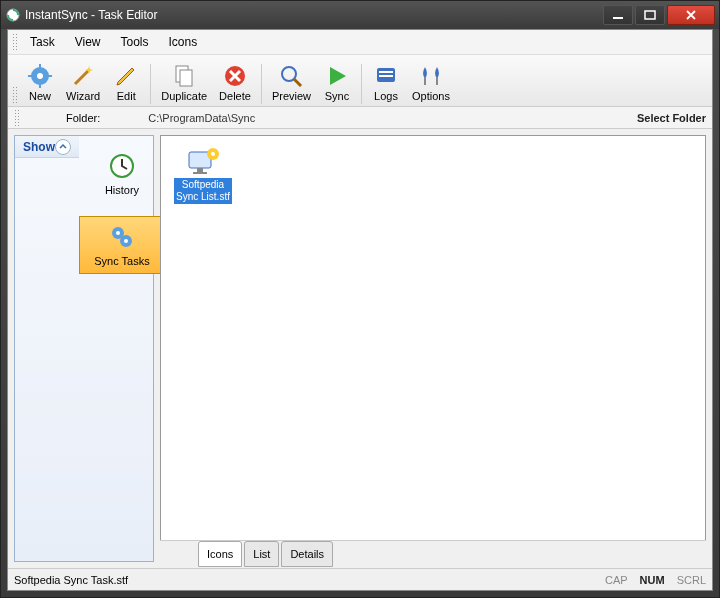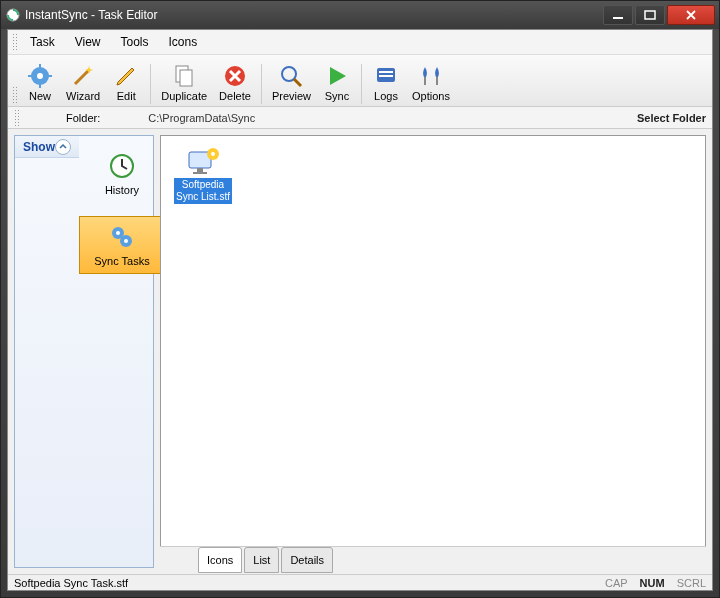--- a/index.html
+++ b/index.html
@@ -42,21 +42,21 @@
 .content { flex: 1; display: flex; flex-direction: column; }
 .file-area { flex: 1; background: #fff; border: 1px solid #999; border-bottom: none; padding: 8px; display: flex; align-content: flex-start; flex-wrap: wrap; gap: 8px; align-items: flex-end; }
 .file-item { width: 68px; display: flex; flex-direction: column; align-items: center; font-size: 10px; text-align: center; }
 .file-item .fi-icon { width: 40px; height: 32px; display: flex; align-items: center; justify-content: center; }
 .file-item .fi-label { background: #2f7fdd; color: #fff; padding: 1px 2px; line-height: 1.2; margin-top: 2px; }
 
 .tabs-row { height: 22px; display: flex; align-items: flex-end; padding-left: 38px; background: #f0f0f0; border-top: 1px solid #ccc; }
 .view-tab { background: #fff; border: 1px solid #aaa; border-top-left-radius: 3px; border-top-right-radius: 3px; padding: 6px 8px; font-size: 11px; margin-right: 2px; position: relative; top: 5px; }
 .view-tab.inactive { background: #e8e8e8; }
 
-.statusbar { height: 16px; background: #f0f0f0; border-top: 1px solid #ccc; display: flex; align-items: center; padding: 0 6px; font-size: 11px; }
+.statusbar { height: 22px; background: #f0f0f0; border-top: 1px solid #ccc; display: flex; align-items: center; padding: 0 6px; font-size: 11px; }
 .statusbar .right { margin-left: auto; display: flex; gap: 12px; color: #888; }
 .statusbar .right .on { color: #222; font-weight: bold; }
 </style>
 </head>
 <body>
 
 <div class="window">
 
   <div class="titlebar">
     <span class="titlebar-icon">

